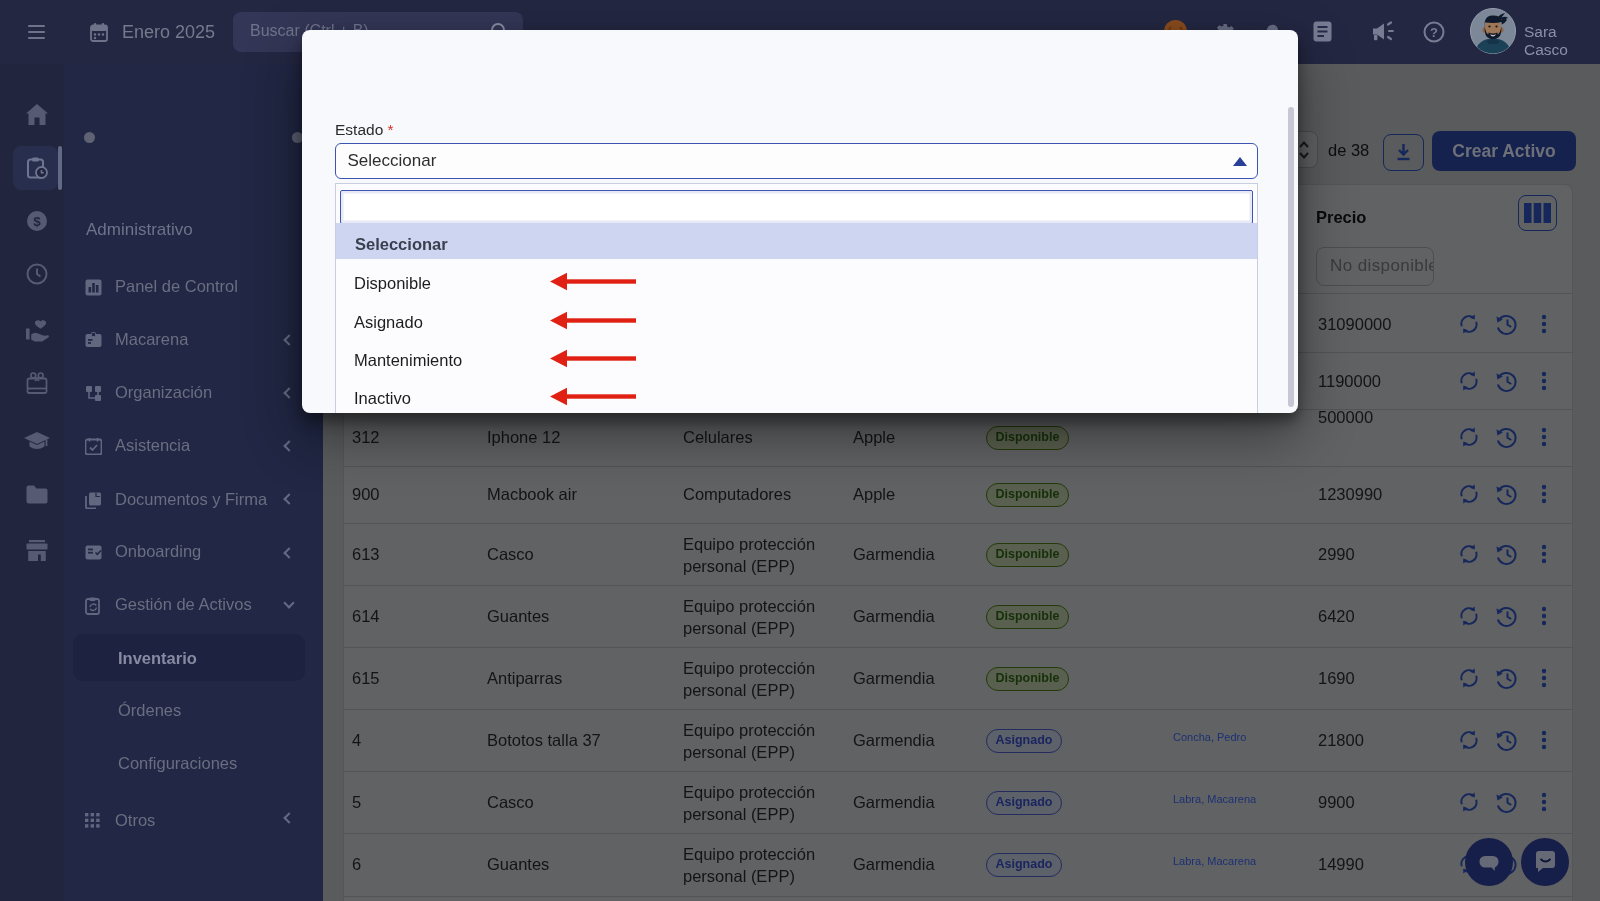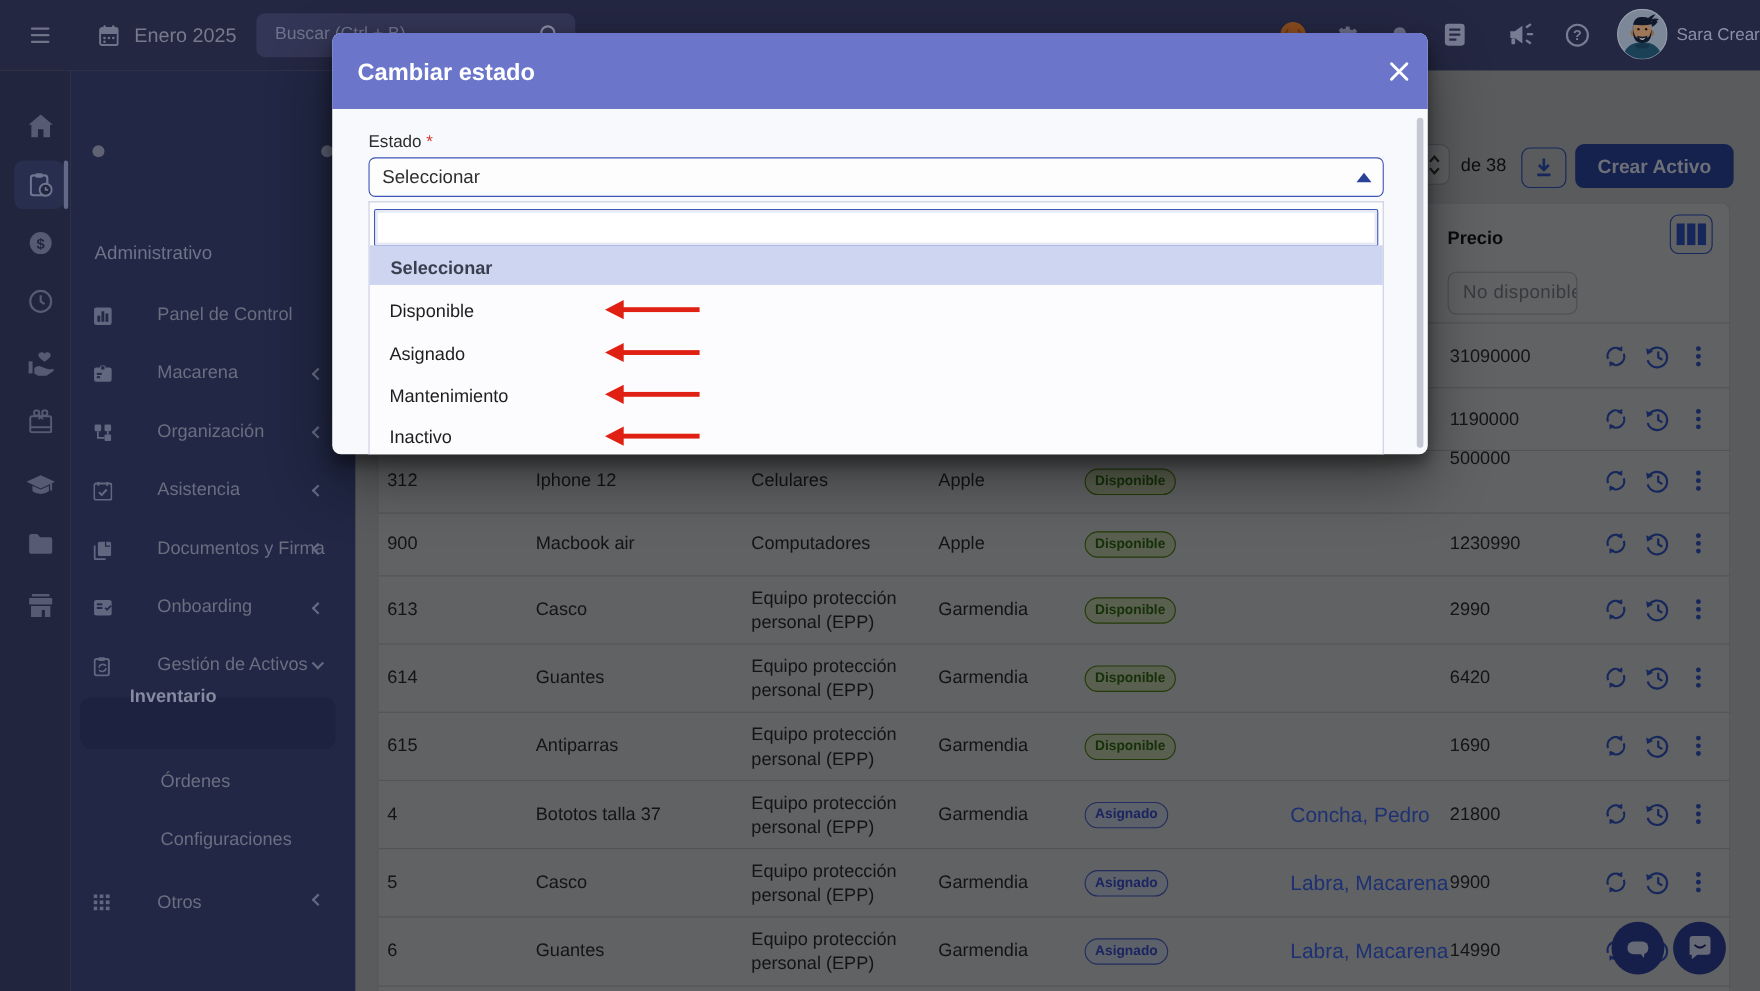--- a/index.html
+++ b/index.html
@@ -2,34 +2,34 @@
 <html><head>
 <meta charset="utf-8">
 <style>
   * { margin:0; padding:0; box-sizing:border-box; }
   html,body { width:1600px; height:901px; overflow:hidden; font-family:"Liberation Sans", sans-serif; }
   body { position:relative; background:#595b5d; }
 
   #topbar { position:absolute; left:0; top:0; width:1600px; height:64px; background:#242742; z-index:10; }
   #rail { position:absolute; left:0; top:64px; width:64px; height:837px; background:#21253e; z-index:9; }
   #menu { position:absolute; left:64px; top:64px; width:259px; height:837px; background:#212744; z-index:9; }
-  .mi-text { position:absolute; left:51px; font-size:16.5px; color:#6a6e80; white-space:nowrap;margin-left:28px; }
+  .mi-text { position:absolute; left:51px; font-size:16.5px; color:#6a6e80; white-space:nowrap; }
   .chev { position:absolute; left:221px; width:8px; height:8px; border-left:2px solid #656a84; border-bottom:2px solid #656a84; }
   .chev-l { transform:rotate(45deg); }
   .chev-d { transform:rotate(-45deg); }
 
   #main { position:absolute; left:323px; top:64px; width:1277px; height:837px; background:#595b5d; z-index:1; }
   #card { position:absolute; left:343px; top:184px; width:1230px; height:717px; background:#616264; border:1px solid #54565a; border-bottom:none; border-radius:8px 8px 0 0; z-index:2; }
   .rowline { position:absolute; width:1229px; height:1px; background:#525456; }
   .cell { position:absolute; font-size:16.5px; color:#141414; white-space:nowrap; }
   .cell2 { position:absolute; font-size:16.5px; color:#141414; line-height:22px; }
   .chip { position:absolute; left:643px; height:24px; border-radius:12px; font-size:12.5px; font-weight:bold; line-height:21px; padding:0 8.5px; }
   .chip-d { background:#5a604f; border:1.5px solid #243a0a; color:#16300a; }
   .chip-a { background:#5d6169; border:1.5px solid #232c5c; color:#1b2560; }
-  .person { position:absolute; left:830px; font-size:19px; color:#1d3173; white-space:nowrap; }
+  .person { position:absolute; left:830px; font-size:11px; color:#1d3173; white-space:nowrap; }
 
   #modal { position:absolute; left:302px; top:30px; width:996px; height:383px; background:#f8f9fc; border-radius:8px; box-shadow:0 8px 14px rgba(0,0,0,0.4), 0 22px 55px rgba(0,0,0,0.42); z-index:60; }
   #mhead { position:absolute; left:0; top:0; width:996px; height:69px; background:#6b76cb; border-radius:8px 8px 0 0; }
   #mtitle { position:absolute; left:23px; top:24px; font-size:21.5px; font-weight:bold; color:#fff; }
   #estlabel { position:absolute; left:33px; top:91px; font-size:15.5px; color:#2b2b2b; }
   #estlabel b { color:#d63329; font-weight:normal; }
   #selbox { position:absolute; left:32.5px; top:113px; width:923px; height:36px; background:#fdfdfe; border:1.5px solid #3c55b2; border-radius:6px; }
   #selbox span { position:absolute; left:12px; top:7px; font-size:17px; color:#2e2e2e; }
   #ddpanel { position:absolute; left:33px; top:153px; width:923px; height:230px; background:#fcfcfe; border:1px solid #c8cde0; border-bottom:none; }
   #ddsearch { position:absolute; left:4px; top:6px; width:913px; height:34px; background:#fff; border:1.5px solid #3e57b3; border-radius:2px; box-shadow:inset 0 0 0 2.5px rgba(120,140,205,0.18); }
@@ -112,21 +112,21 @@
       <ellipse cx="31.5" cy="22" rx="2.2" ry="2.8" fill="#8f6b4c"></ellipse>
       <ellipse cx="23" cy="20" rx="8.2" ry="10" fill="#9d7757"></ellipse>
       <path d="M14.5 20 Q13.5 8 22 7.5 Q30 7 31.5 12 L34 9 L37 12 Q35 15 31.8 16.5 L31.5 14 Q26 15.5 14.8 14.5 Z" fill="#10192b"></path>
       <path d="M27 10 Q30 6 35 5 L31.5 9.5 Q36 8 38 10 L33 12 Z" fill="#10192b"></path>
       <path d="M14.6 18 Q14 29 19.5 30.5 Q23 31.5 26.5 30.5 Q32 29 31.4 18 Q30.5 25 27.5 26.5 L27.5 24.5 Q23 26.5 18.5 24.5 L18.5 26.5 Q15.5 25 14.6 18 Z" fill="#10192b"></path>
       <path d="M20 26.2 Q23 27.8 26 26.2 Q25 28.4 23 28.4 Q21 28.4 20 26.2 Z" fill="#c5c2ba"></path>
       <circle cx="19.5" cy="18.5" r="1.1" fill="#1a1410"></circle>
       <circle cx="26.5" cy="18.5" r="1.1" fill="#1a1410"></circle>
     </g>
   </svg>
-  <div style="position:absolute;left:1524px;top:23px;font-size:15.5px;color:#8a90a8">Sara Crear</div>
+  <div style="position:absolute;left:1524px;top:23px;font-size:15.5px;color:#8a90a8">Sara Casco</div>
 </div>
 <div id="rail">
 
   <svg style="position:absolute;left:26px;top:40px" width="22" height="21" viewBox="0 0 22 21">
     <path fill="#565b73" d="M11 0 L22 9.5 L19.5 9.5 L19.5 21 L13.5 21 L13.5 13.5 L8.5 13.5 L8.5 21 L2.5 21 L2.5 9.5 L0 9.5 Z"></path>
   </svg>
 
   <div style="position:absolute;left:13px;top:82px;width:45px;height:44px;background:#282e4e;border-radius:8px"></div>
   <div style="position:absolute;left:58px;top:82px;width:4px;height:44px;background:#626887;border-radius:2px"></div>
   <svg style="position:absolute;left:27px;top:93px" width="21" height="22" viewBox="0 0 21 22">
@@ -231,21 +231,21 @@
       <rect x="3" y="7.8" width="5" height="1.8" fill="#222845"></rect>
       <path d="M10.5 8.5 l1.8 1.8 L16 6.5" stroke="#222845" stroke-width="1.6" fill="none"></path>
     </svg>
   <svg class="ic" style="position:absolute;left:21px;top:533px" width="17" height="18" viewBox="0 0 17 18">
       <rect x="1" y="2" width="13" height="15" rx="2" fill="none" stroke="#626780" stroke-width="1.8"></rect>
       <rect x="4.5" y="0.5" width="6" height="3.5" rx="1" fill="#626780"></rect>
       <path d="M5 10 a3.5 3.5 0 0 1 6.3-1.5 M11.5 10.5 a3.5 3.5 0 0 1-6.3 1.5" fill="none" stroke="#626780" stroke-width="1.5"></path>
     </svg>
 
   <div style="position:absolute;left:9px;top:570px;width:232px;height:47px;background:#1d2240;border-radius:10px"></div>
-  <div style="position:absolute;left:54px;top:560px;font-size:16.5px;font-weight:bold;color:#868ba1">Inventario</div>
+  <div style="position:absolute;left:54px;top:585px;font-size:16.5px;font-weight:bold;color:#868ba1">Inventario</div>
   <div class="mi-text" style="left:54px;top:637px">Órdenes</div>
   <div class="mi-text" style="left:54px;top:690px">Configuraciones</div>
   <div class="mi-text" style="top:747px">Otros</div>
   <div class="chev chev-l" style="top:750px"></div>
   <svg style="position:absolute;left:21px;top:749px" width="15" height="15" viewBox="0 0 15 15">
     <g fill="#626780">
       <rect x="0" y="0" width="3.4" height="3.4"></rect>
         <rect x="5.6" y="0" width="3.4" height="3.4"></rect>
         <rect x="11.2" y="0" width="3.4" height="3.4"></rect>
       <rect x="0" y="5.6" width="3.4" height="3.4"></rect>
@@ -418,27 +418,20 @@
   <svg style="position:absolute;left:1476px;top:853px" width="26" height="20" viewBox="0 0 26 20">
     <rect x="3.5" y="3" width="19" height="11.5" rx="5.5" fill="#666a76"></rect>
     <path d="M15 13.5 l3.5 4.5 l0.5-4.5z" fill="#666a76"></path>
   </svg>
   <svg style="position:absolute;left:1534px;top:850px" width="23" height="24" viewBox="0 0 23 24">
     <path d="M2 4 a3 3 0 0 1 3-3 h13 a3 3 0 0 1 3 3 v11 a3 3 0 0 1 -3 3 h-9 l-5 4 v-4 h-2z" fill="#666a76"></path>
     <path d="M6.5 9 q5 5 10 0" fill="none" stroke="#0f1536" stroke-width="1.8"></path>
   </svg>
 </div>
 <div id="modal">
-  <div id="mhead">
-      <span id="mtitle">Cambiar estado</span>
-    <svg style="position:absolute;left:961px;top:26px" width="18" height="18" viewBox="0 0 18 18">
-      <line x1="2" y1="2" x2="16" y2="16" stroke="#fff" stroke-width="2.6" stroke-linecap="round"></line>
-      <line x1="16" y1="2" x2="2" y2="16" stroke="#fff" stroke-width="2.6" stroke-linecap="round"></line>
-    </svg>
-  </div>
   <div id="estlabel">Estado <b>*</b></div>
   <div id="selbox">
       <span>Seleccionar</span>
     <svg style="position:absolute;left:897px;top:13px" width="14" height="9" viewBox="0 0 14 9">
       <path d="M7 0 L14 9 H0 Z" fill="#2a4097"></path>
     </svg>
   </div>
   <div id="ddpanel">
     <div id="ddsearch"></div>
     <div id="ddsel">

